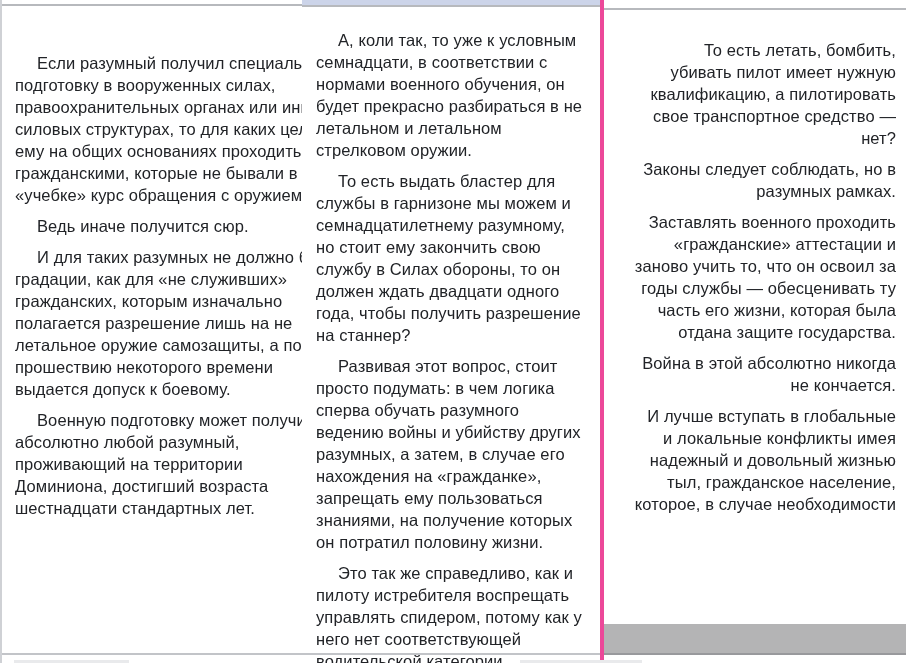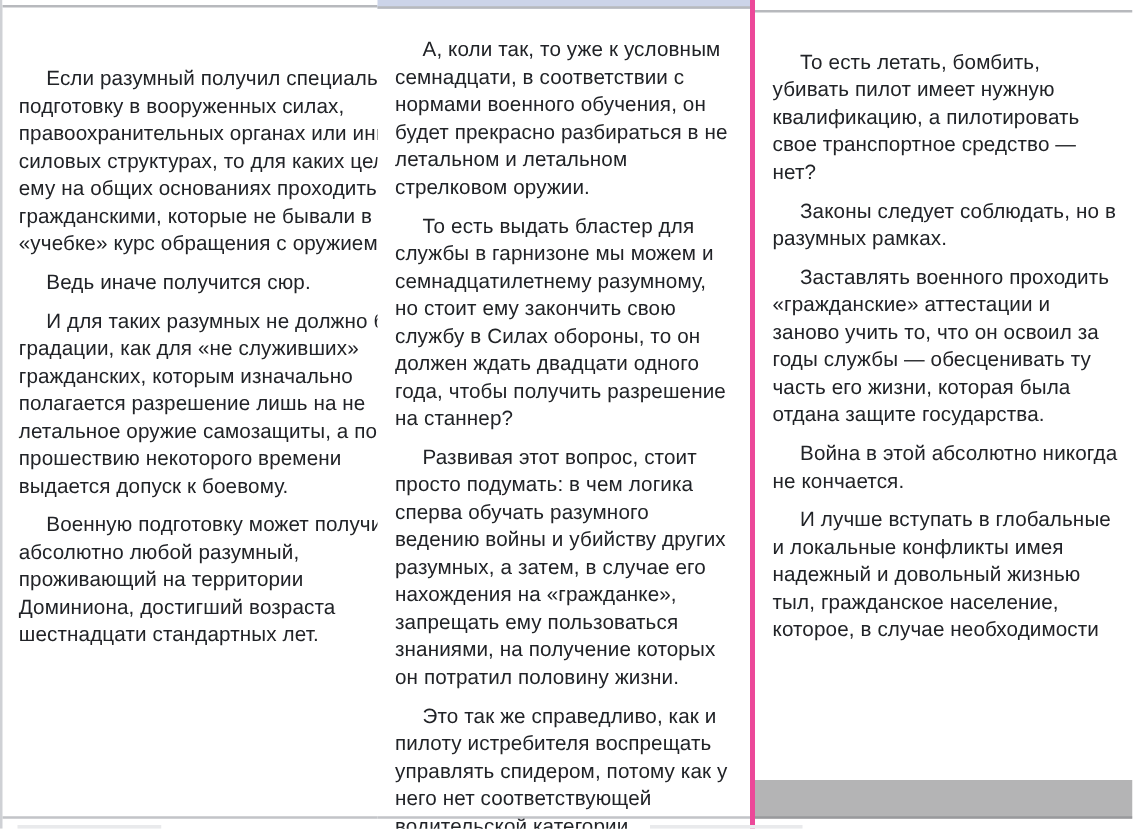--- a/index.html
+++ b/index.html
@@ -11,21 +11,21 @@
   }
   .stage { position: relative; width: 906px; height: 663px; background: #fff; }
 
   .page {
     position: absolute; top: 0; bottom: 0;
     background: #ffffff;
     box-sizing: border-box;
   }
   .page-left   { left: 0;     width: 352px; border-left: 2px solid #cfd1d5; border-right: 2px solid #b7b9bd; }
   .page-middle { left: 302px; width: 302px; border-right: 4px solid #ec4899; }
-  .page-right  { left: 604px; width: 302px; }
+  .page-right  { left: 604px; width: 302px; text-align: right; }
 
   .prev-edge {
     width: 100%;
     background: #ffffff;
     border-bottom: 2px solid #b7b9bd;
     box-sizing: border-box;
   }
   .prev-edge.h-left   { height: 6px; }
   .prev-edge.h-middle { height: 7px; background: #ccd4e9; }
   .prev-edge.h-right  { height: 10px; }

